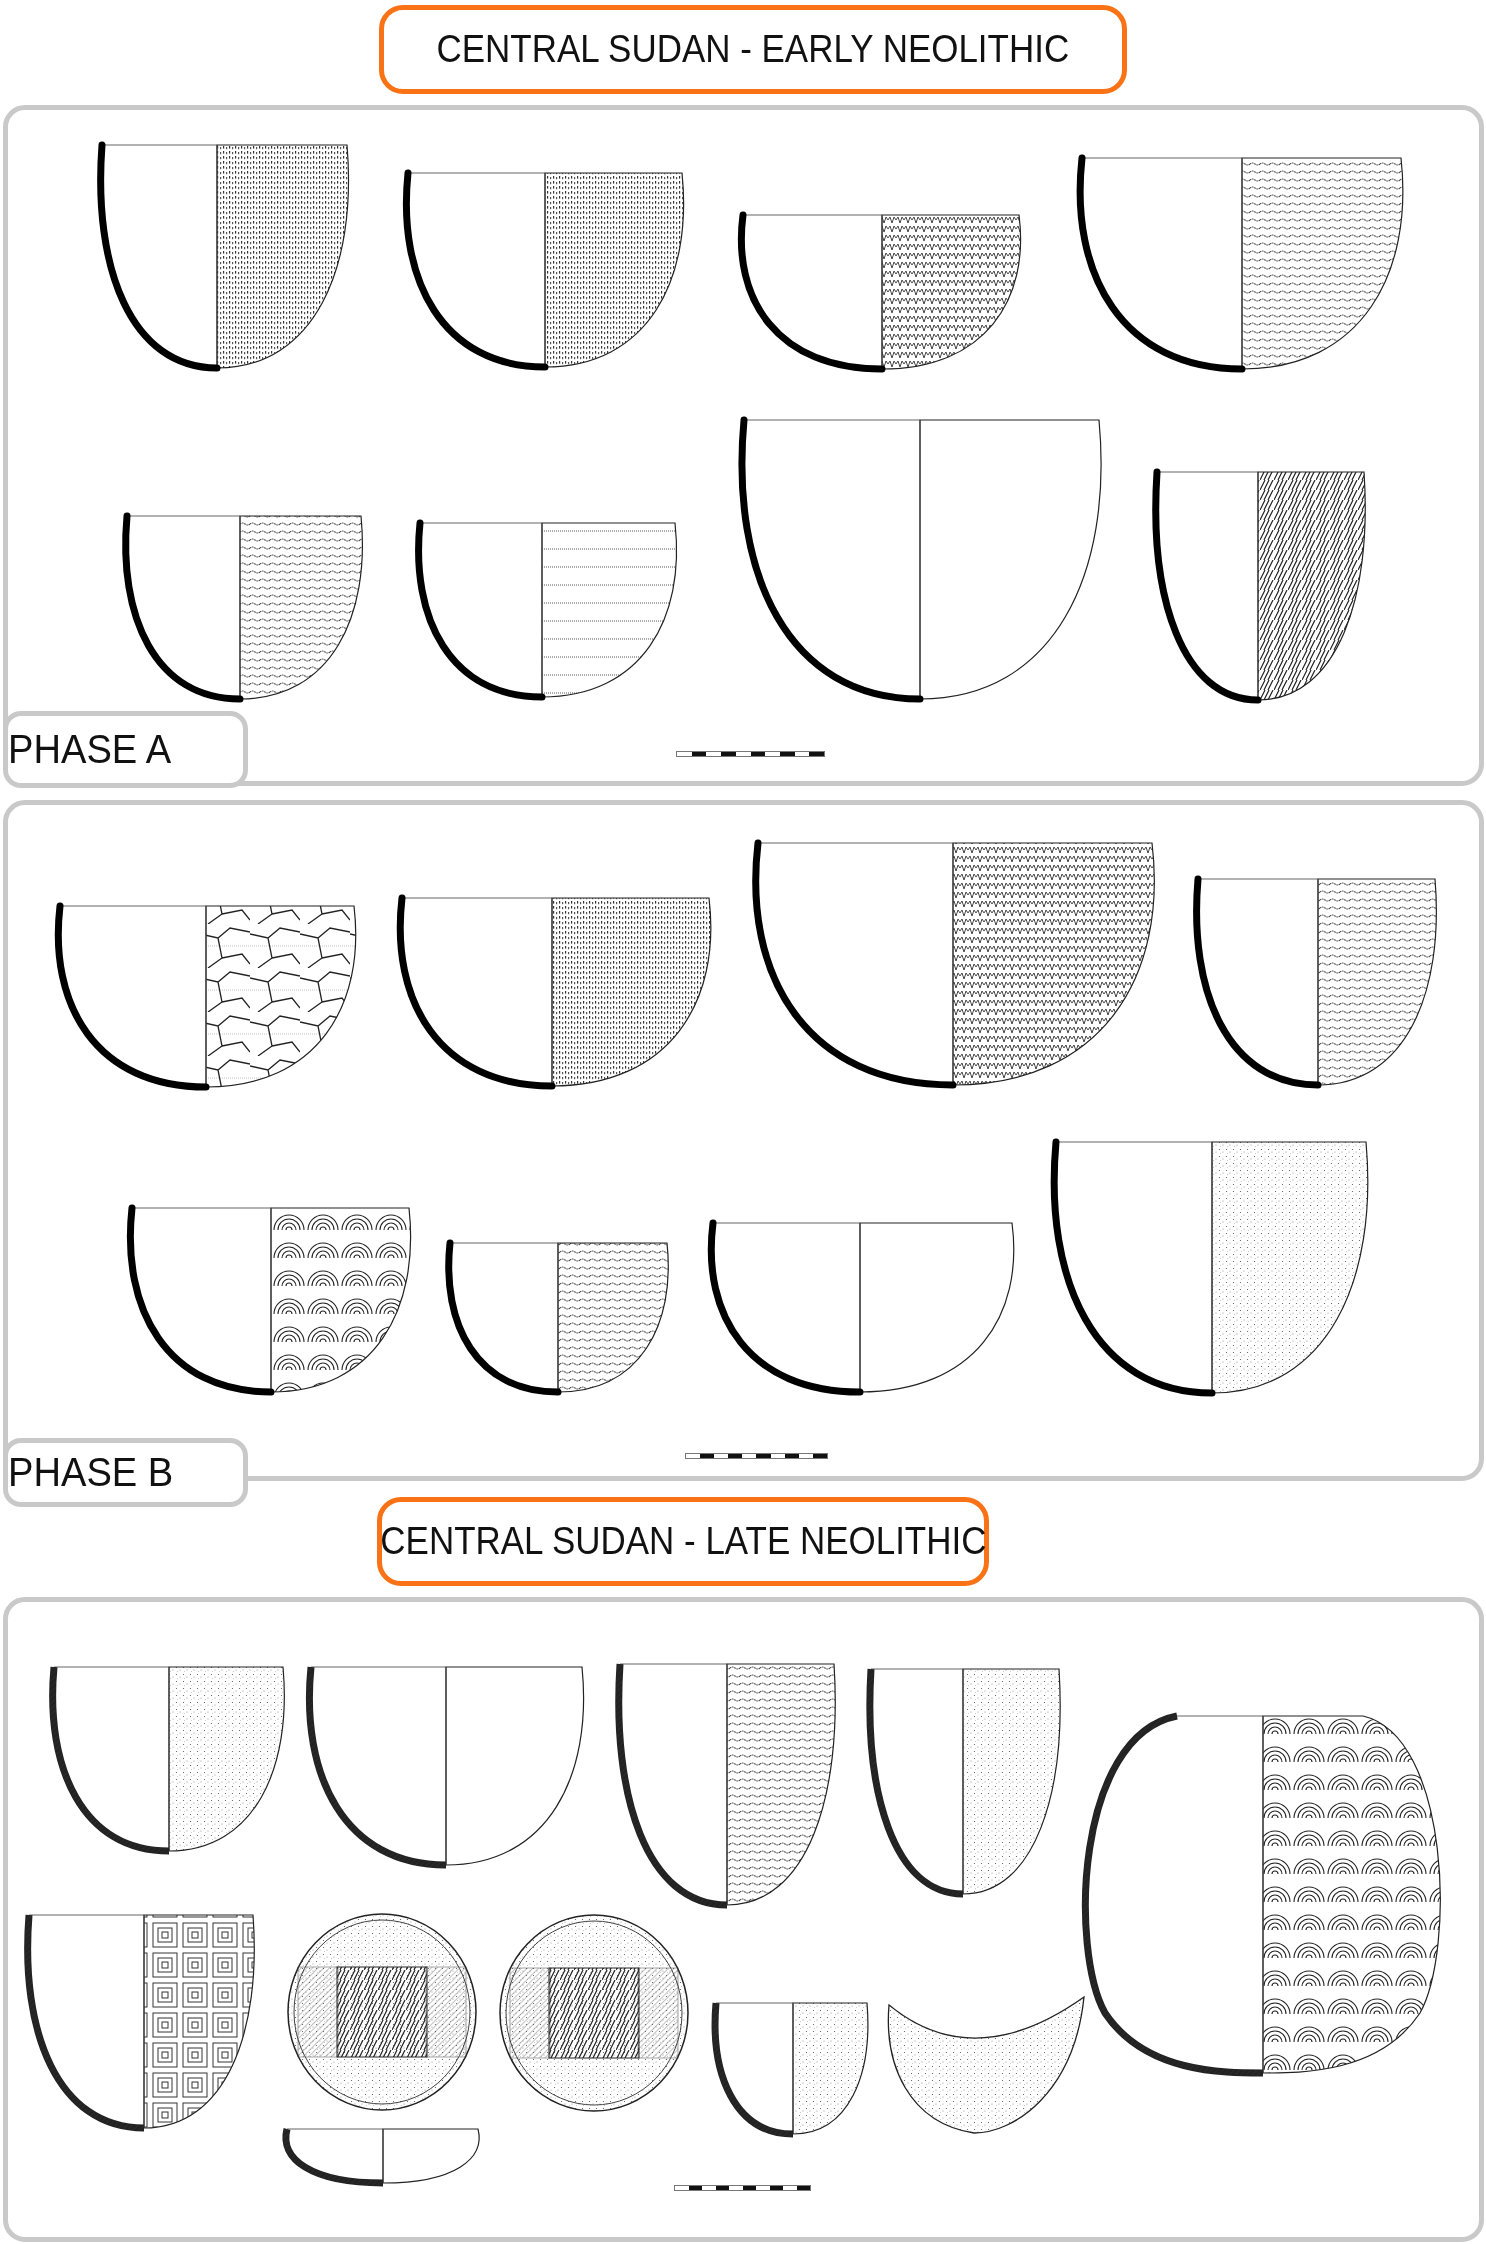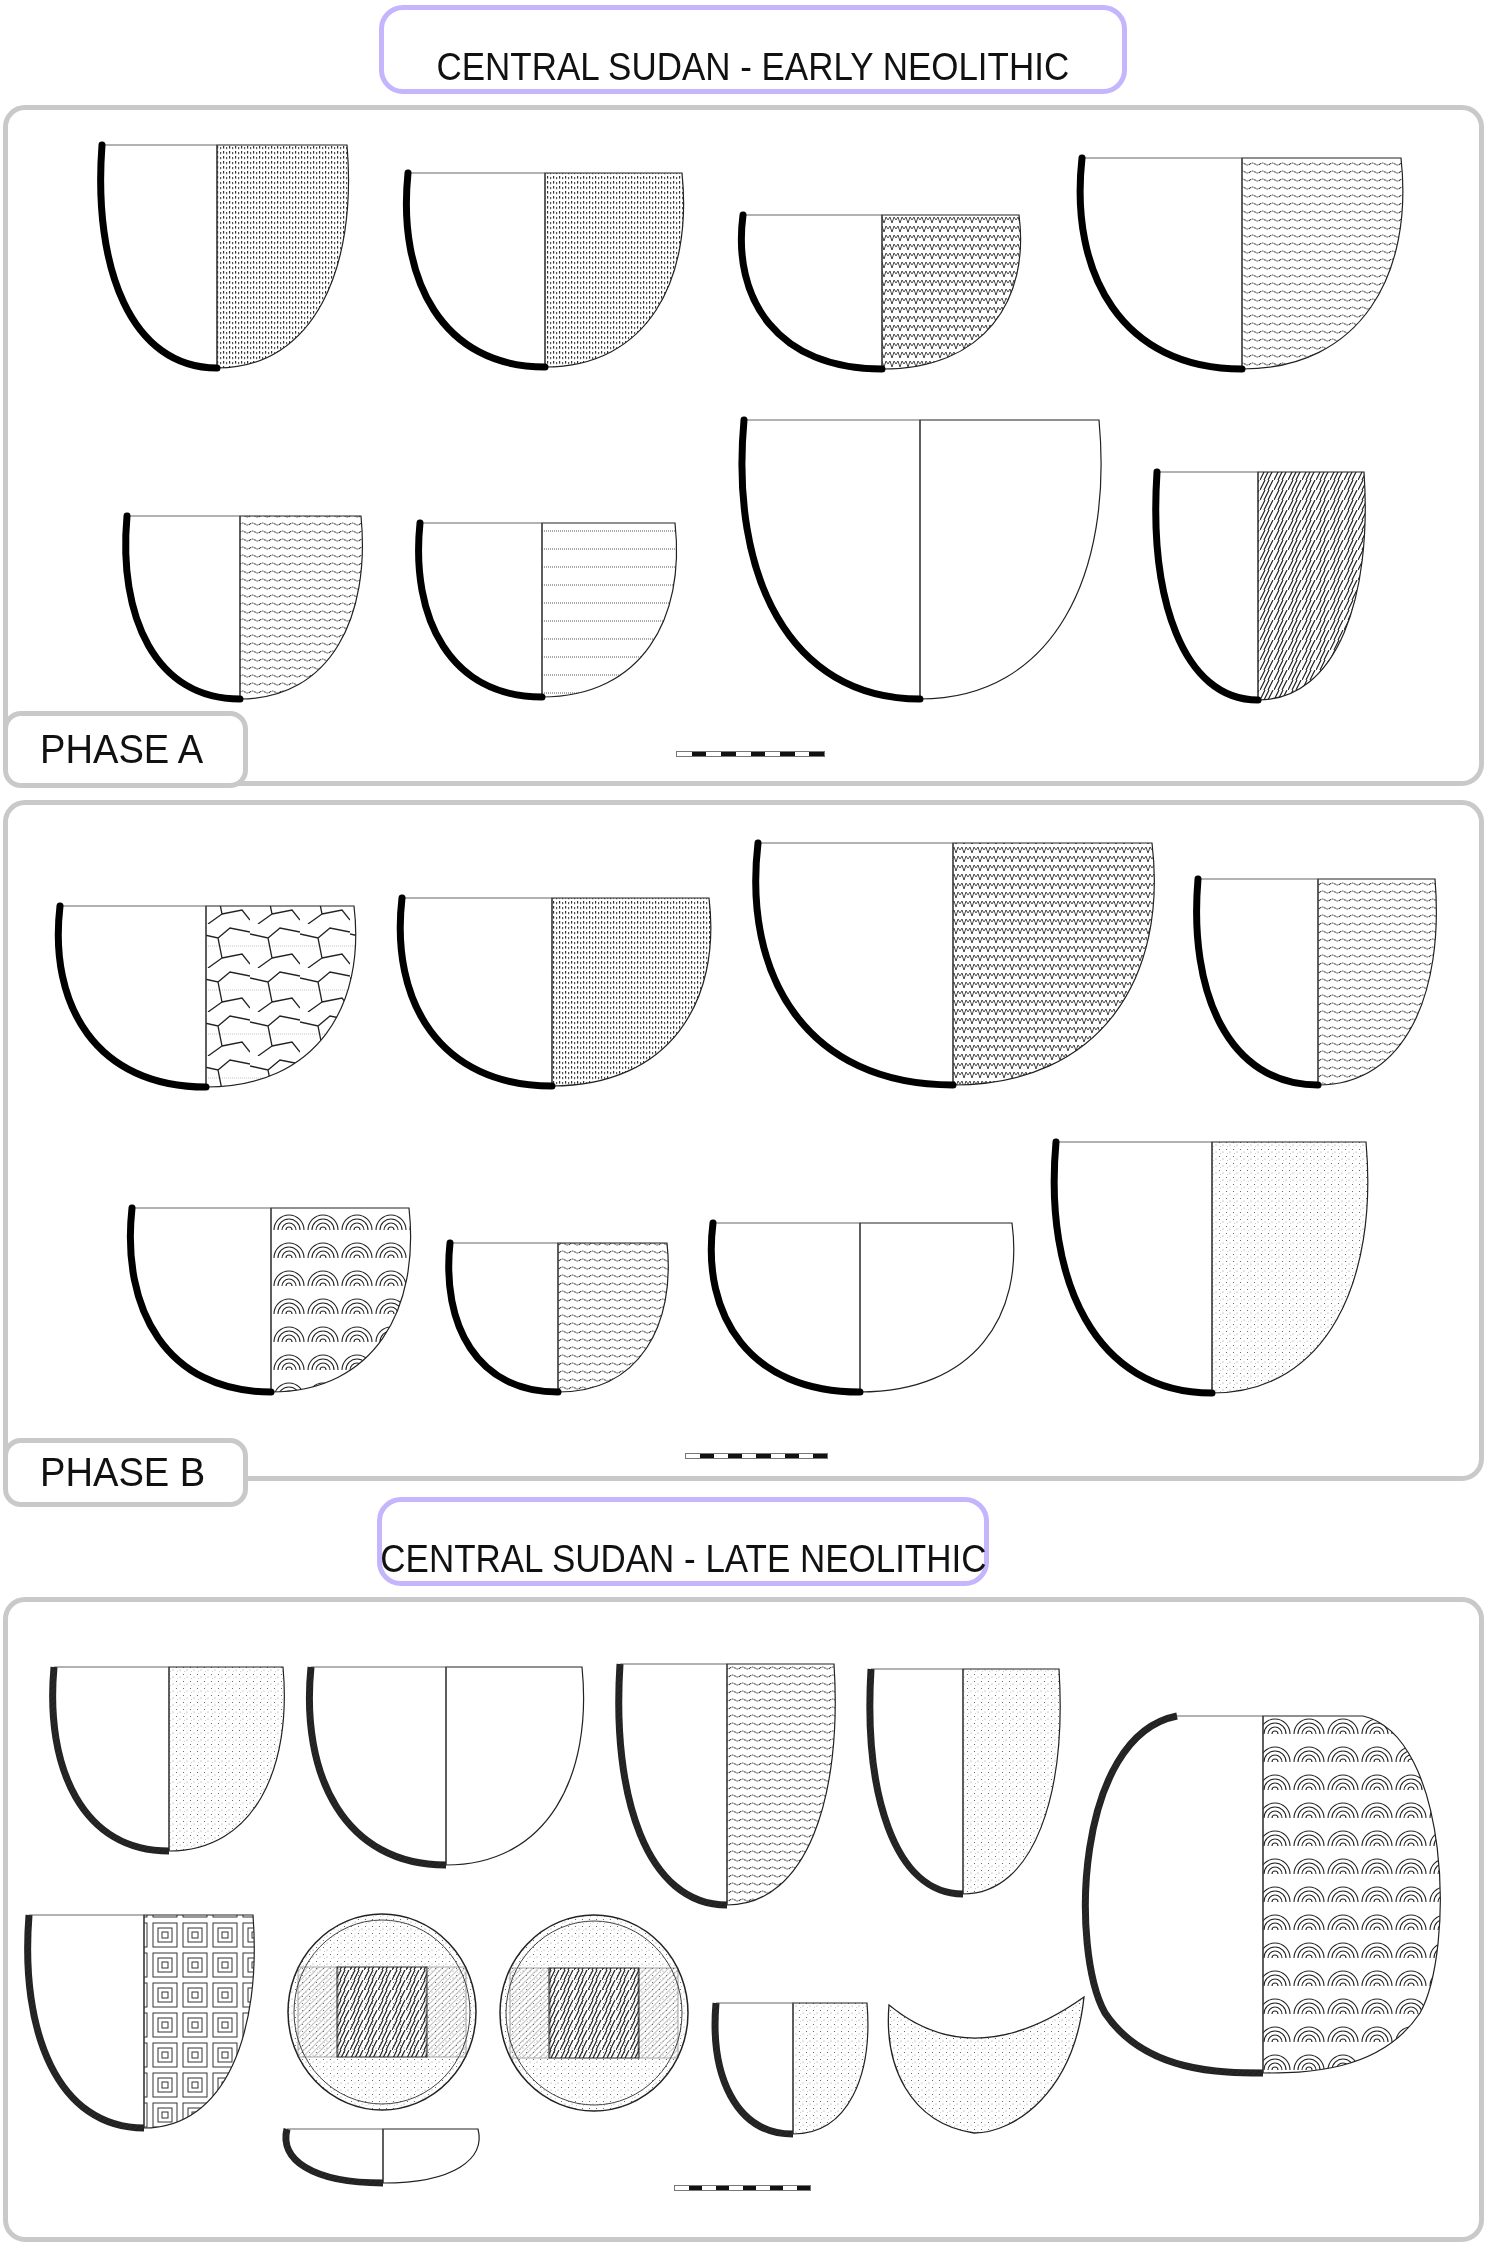--- a/index.html
+++ b/index.html
@@ -1,23 +1,23 @@
 <!DOCTYPE html>
 <html><head>
 <meta charset="utf-8">
 <style>
   html, body { margin: 0; padding: 0; background: #ffffff; }
   body { width: 1486px; height: 2244px; position: relative; overflow: hidden;
          font-family: "Liberation Sans", sans-serif; }
   .frame { position: absolute; border: 5px solid #c9c9c9; border-radius: 22px; background: #fff; box-sizing: border-box; }
-  .title-box { position: absolute; border: 5px solid #c4b5fd; border-radius: 24px; background: #fff; box-sizing: border-box;
-               display: flex; align-items: flex-end; justify-content: center; }
+  .title-box { position: absolute; border: 5px solid #f97316; border-radius: 24px; background: #fff; box-sizing: border-box;
+               display: flex; align-items: center; justify-content: center; }
   .title-text { font-size: 38px; color: #111; letter-spacing: 0px; white-space: nowrap; transform: scaleX(0.92); }
   .phase-box { position: absolute; border: 5px solid #c9c9c9; border-radius: 18px; background: #fff; box-sizing: border-box;
-               display: flex; align-items: center; padding-left: 32px; }
+               display: flex; align-items: center; }
   .phase-text { font-size: 41px; color: #111; white-space: nowrap; transform: scaleX(0.93); transform-origin: left center; }
   .scalebar { position: absolute; height: 6px; display: flex; border: 1px solid #777; box-sizing: border-box; }
   .scalebar span { flex: 1; }
   .scalebar span:nth-child(odd) { background: #fff; }
   .scalebar span:nth-child(even) { background: #111; }
   svg.drawing { position: absolute; left: 0; top: 0; width: 1486px; height: 2244px; pointer-events: none; }
 </style>
 </head>
 <body>
 

